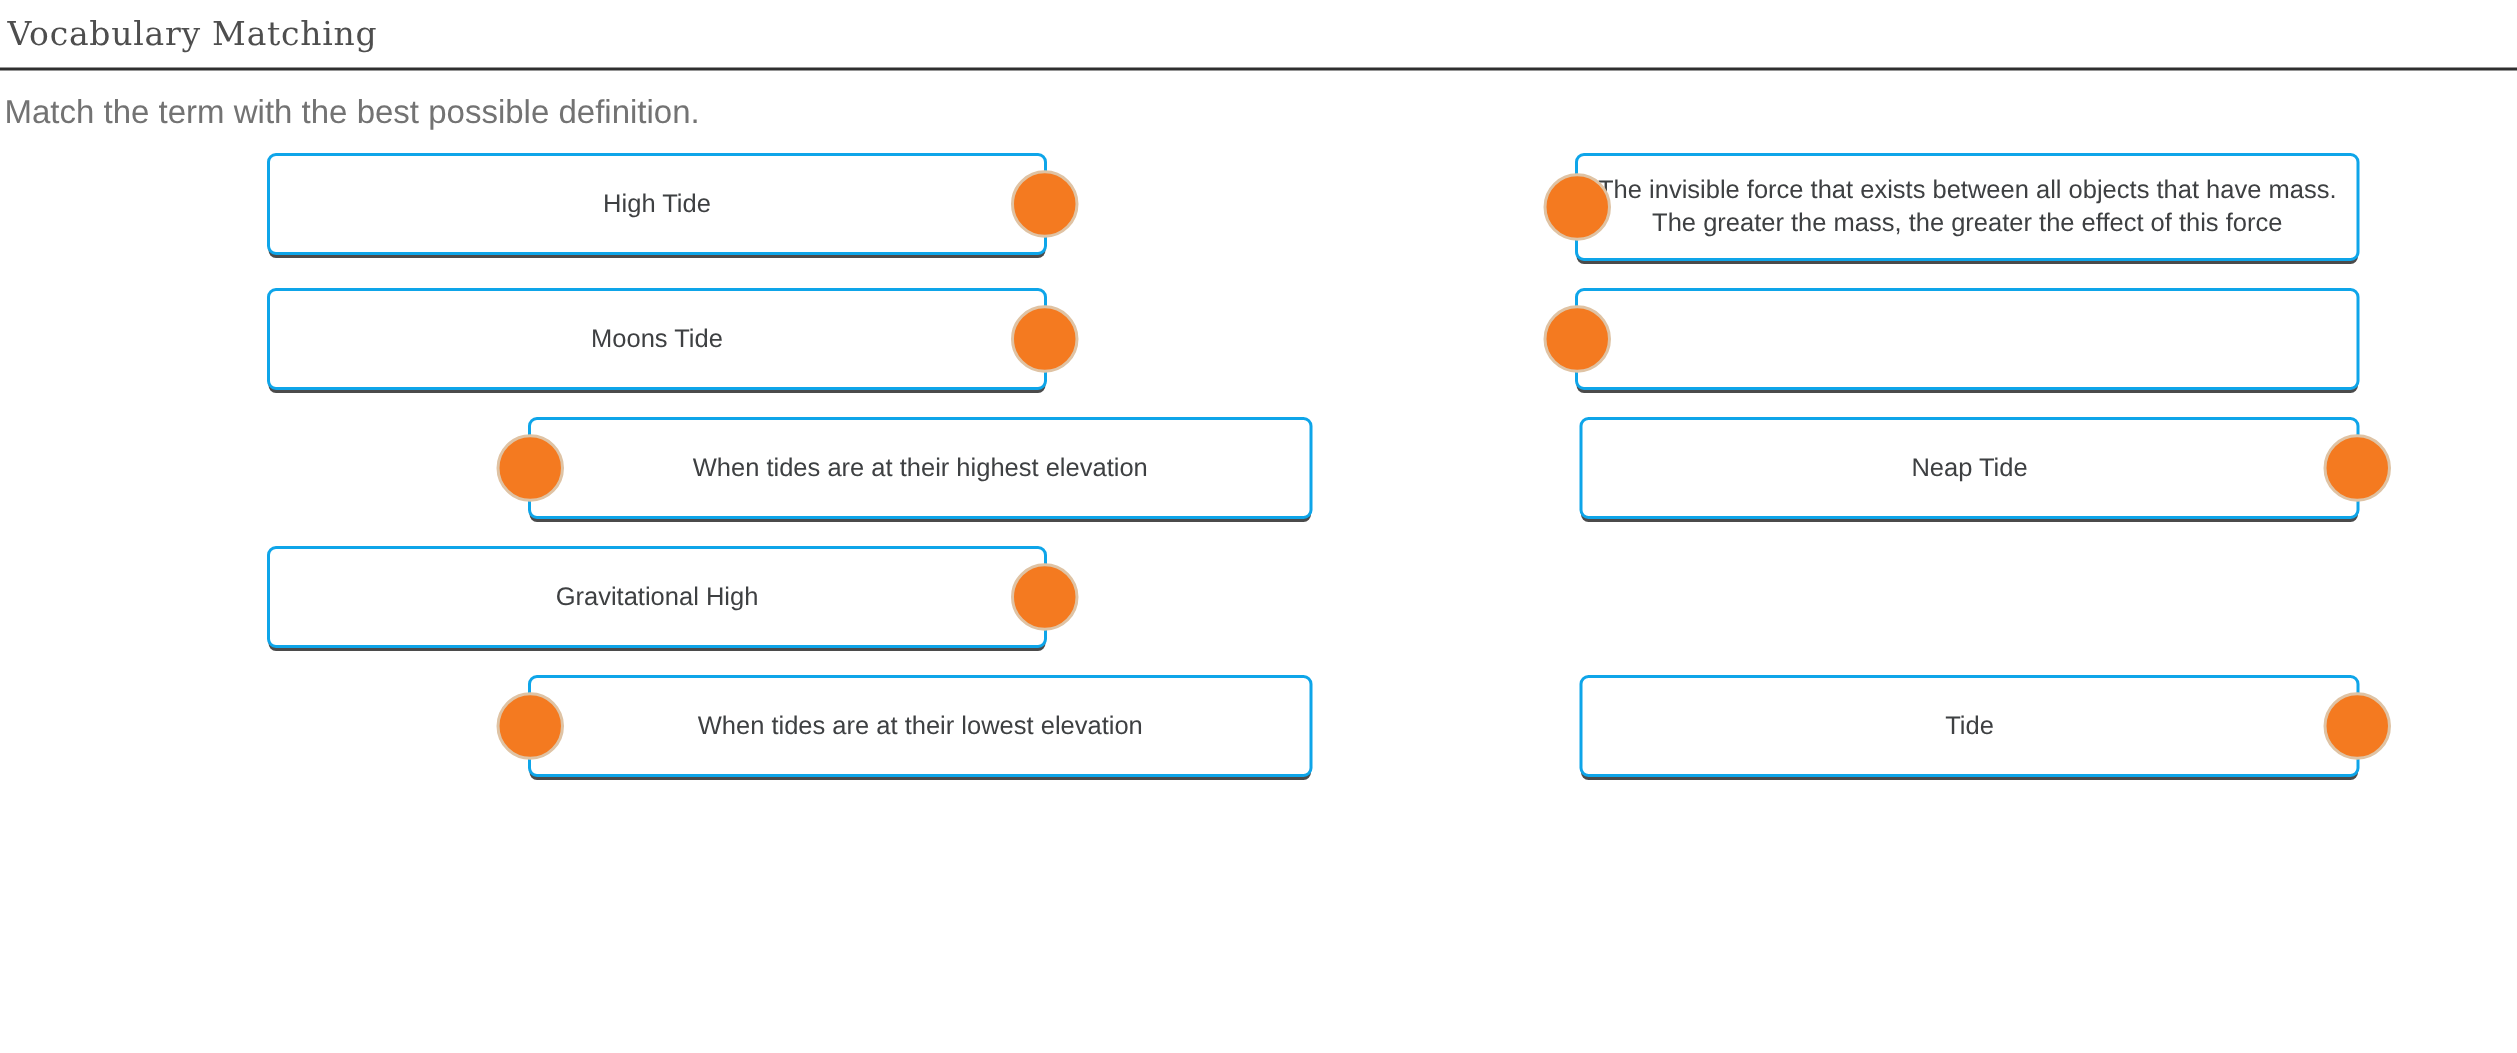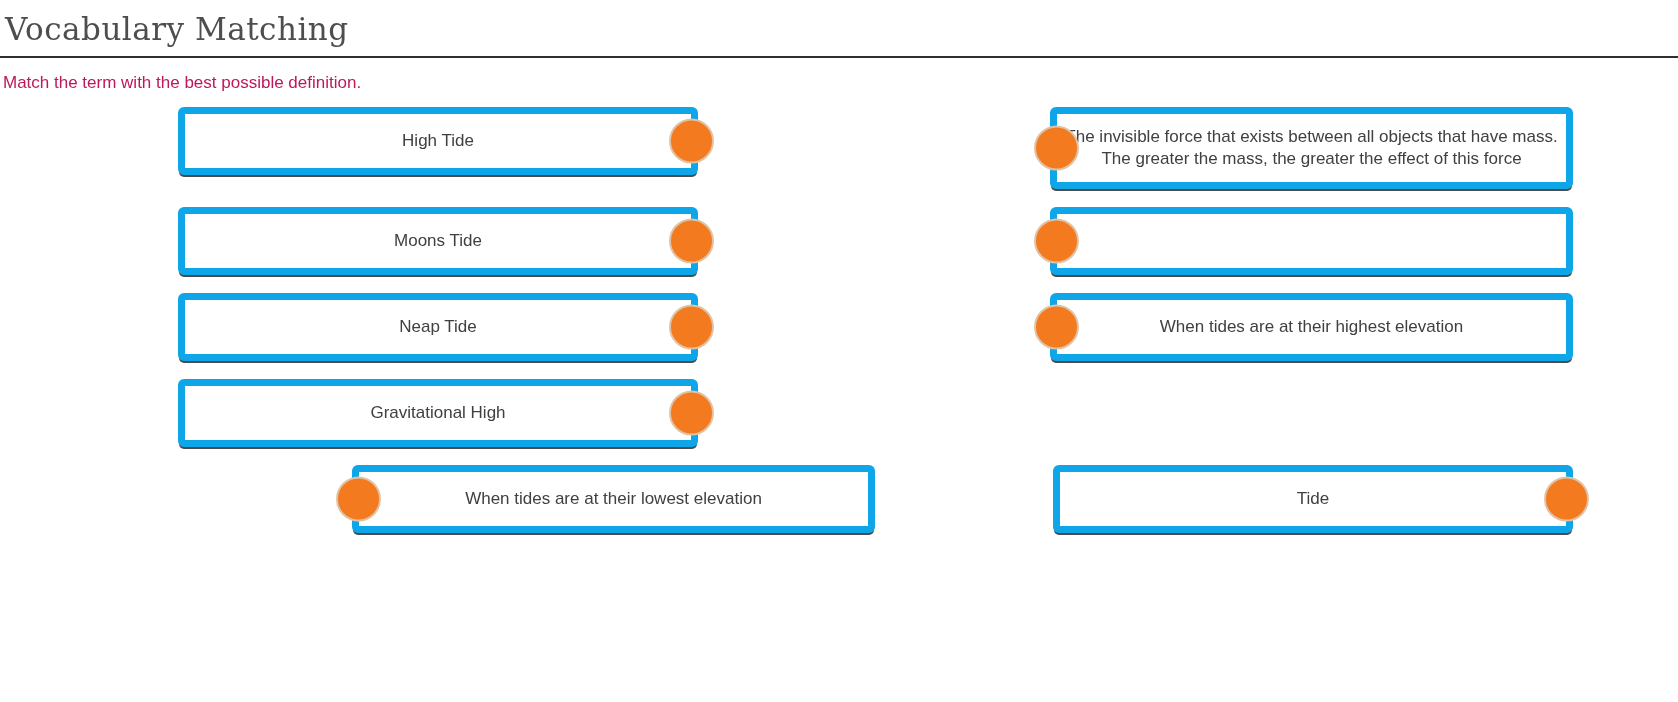--- a/index.html
+++ b/index.html
@@ -5,50 +5,50 @@
   * { box-sizing: border-box; margin: 0; padding: 0; }
   html, body {
     width: 1678px; height: 702px;
     background: #ffffff;
     font-family: "Liberation Sans", sans-serif;
     overflow: hidden;
   }
   .page-title {
     font-family: "DejaVu Serif", serif;
     font-weight: normal;
-    font-size: 31px;
+    font-size: 22px;
     letter-spacing: 0.5px;
     color: #4e4e4e;
     margin: 11px 0 0 5px;
   }
   .title-divider {
     border: none;
     border-top: 2px solid #2f2f2f;
     margin-top: 9px;
     width: 100%;
   }
   .instruction {
-    font-size: 17px;
-    color: #be185d;
+    font-size: 22px;
+    color: #737373;
     margin: 15px 0 0 3px;
   }
   .matching-area {
     margin-top: 14px;
     display: flex;
     flex-direction: column;
     gap: 18px;
   }
   .match-row {
     display: flex;
     align-items: flex-start;
   }
   .card {
     position: relative;
     background: #ffffff;
-    border: 7px solid #0ea5e9;
+    border: 2px solid #0ea5e9;
     border-radius: 6px;
     box-shadow: 0 3px 0 -1px #4b4b4b;
     min-height: 68px;
     display: flex;
     align-items: center;
     justify-content: center;
     text-align: center;
     color: #3e4042;
     font-size: 17px;
     line-height: 22px;
@@ -102,27 +102,27 @@
     <div class="card term-card">
       <span>Moons Tide</span>
       <span class="connector right"></span>
     </div>
     <div class="card def-card">
       <span class="connector left"></span>
     </div>
   </div>
 
   <div class="match-row">
+    <div class="card def-card">
+      <span class="connector left"></span>
+      <span>When tides are at their highest elevation</span>
+    </div>
     <div class="card term-card">
       <span>Neap Tide</span>
       <span class="connector right"></span>
-    </div>
-    <div class="card def-card">
-      <span class="connector left"></span>
-      <span>When tides are at their highest elevation</span>
     </div>
   </div>
 
   <div class="match-row">
     <div class="card term-card">
       <span>Gravitational High</span>
       <span class="connector right"></span>
     </div>
   </div>
 

